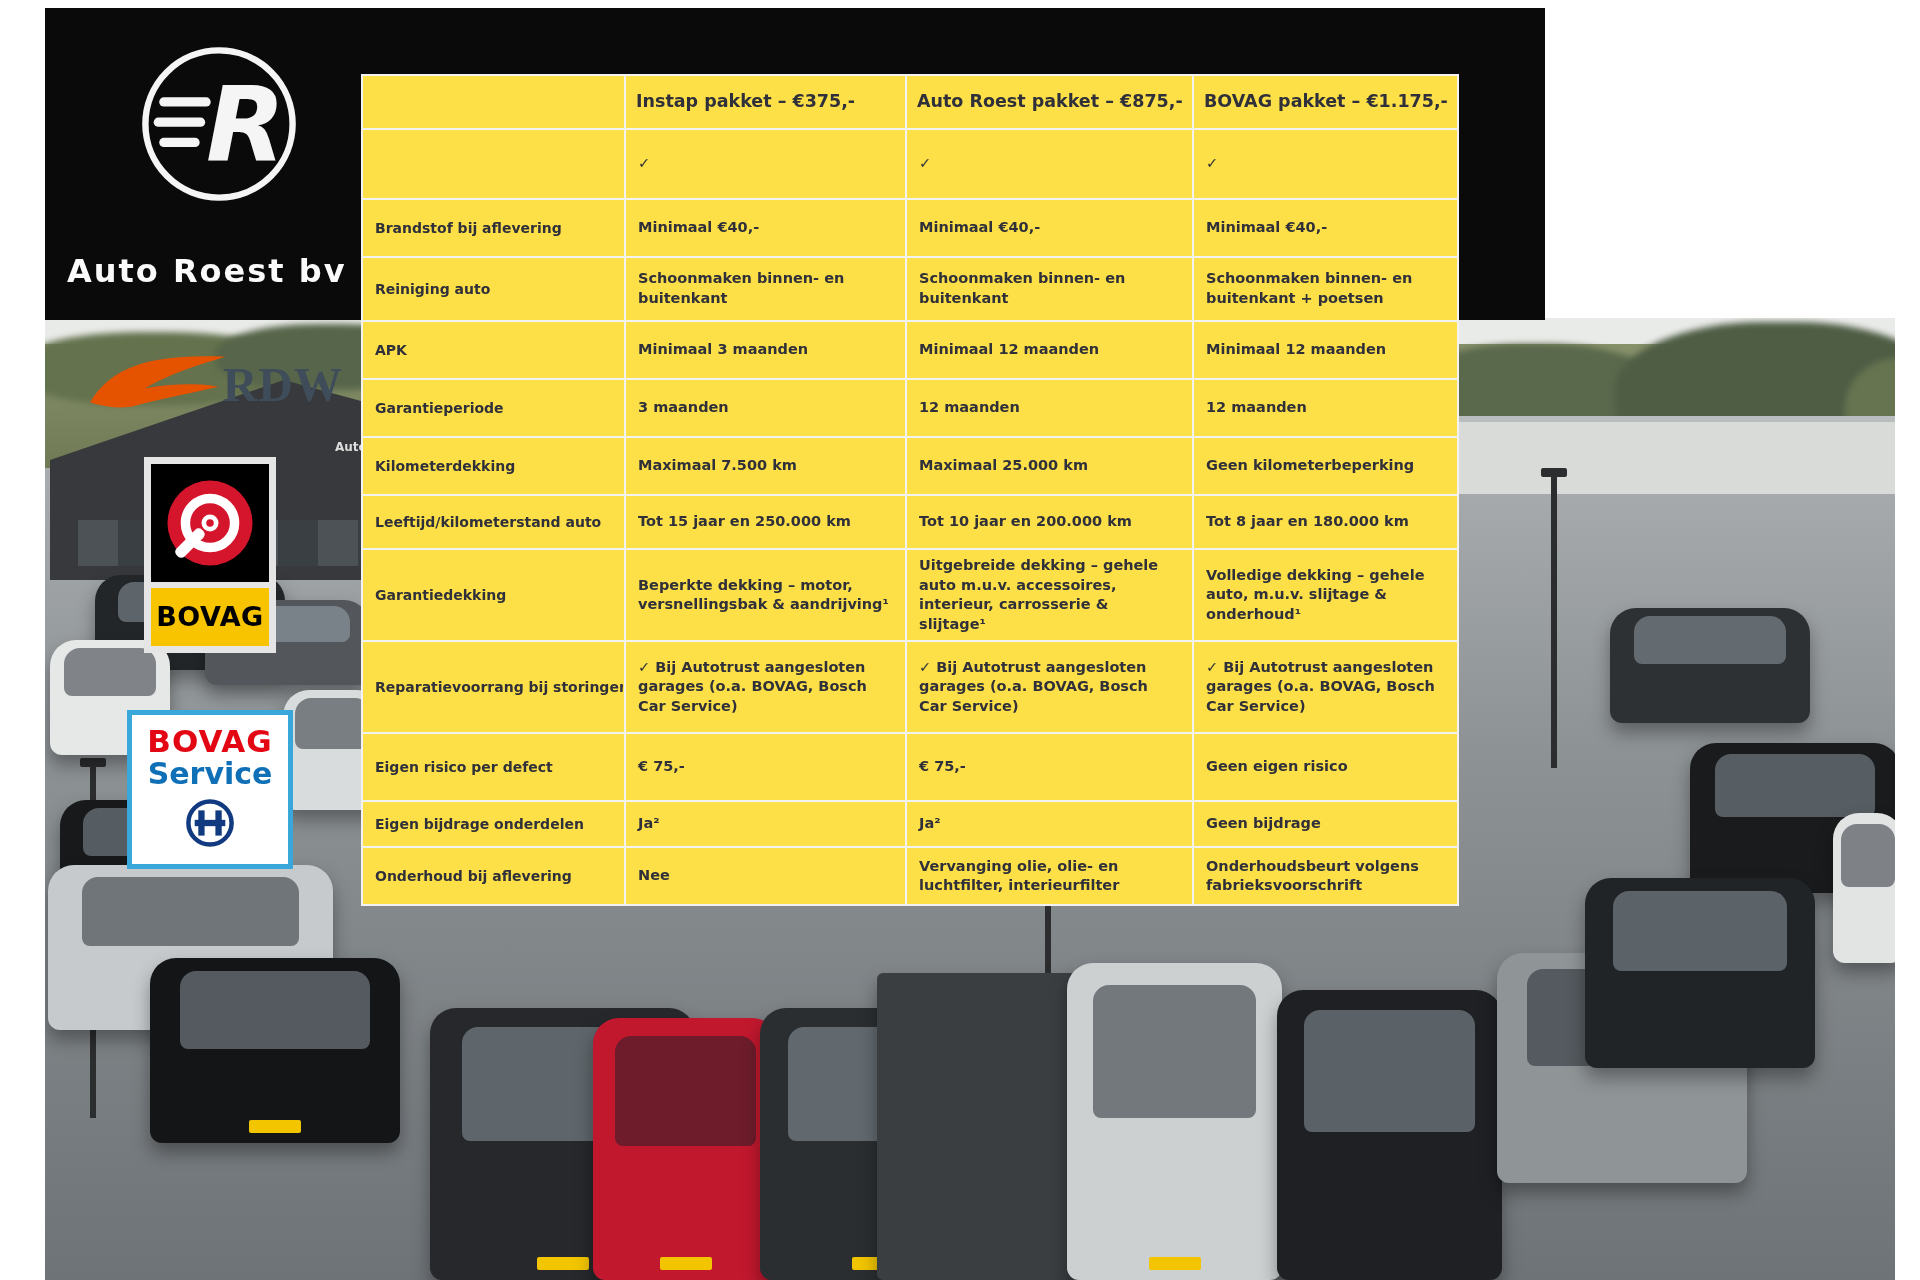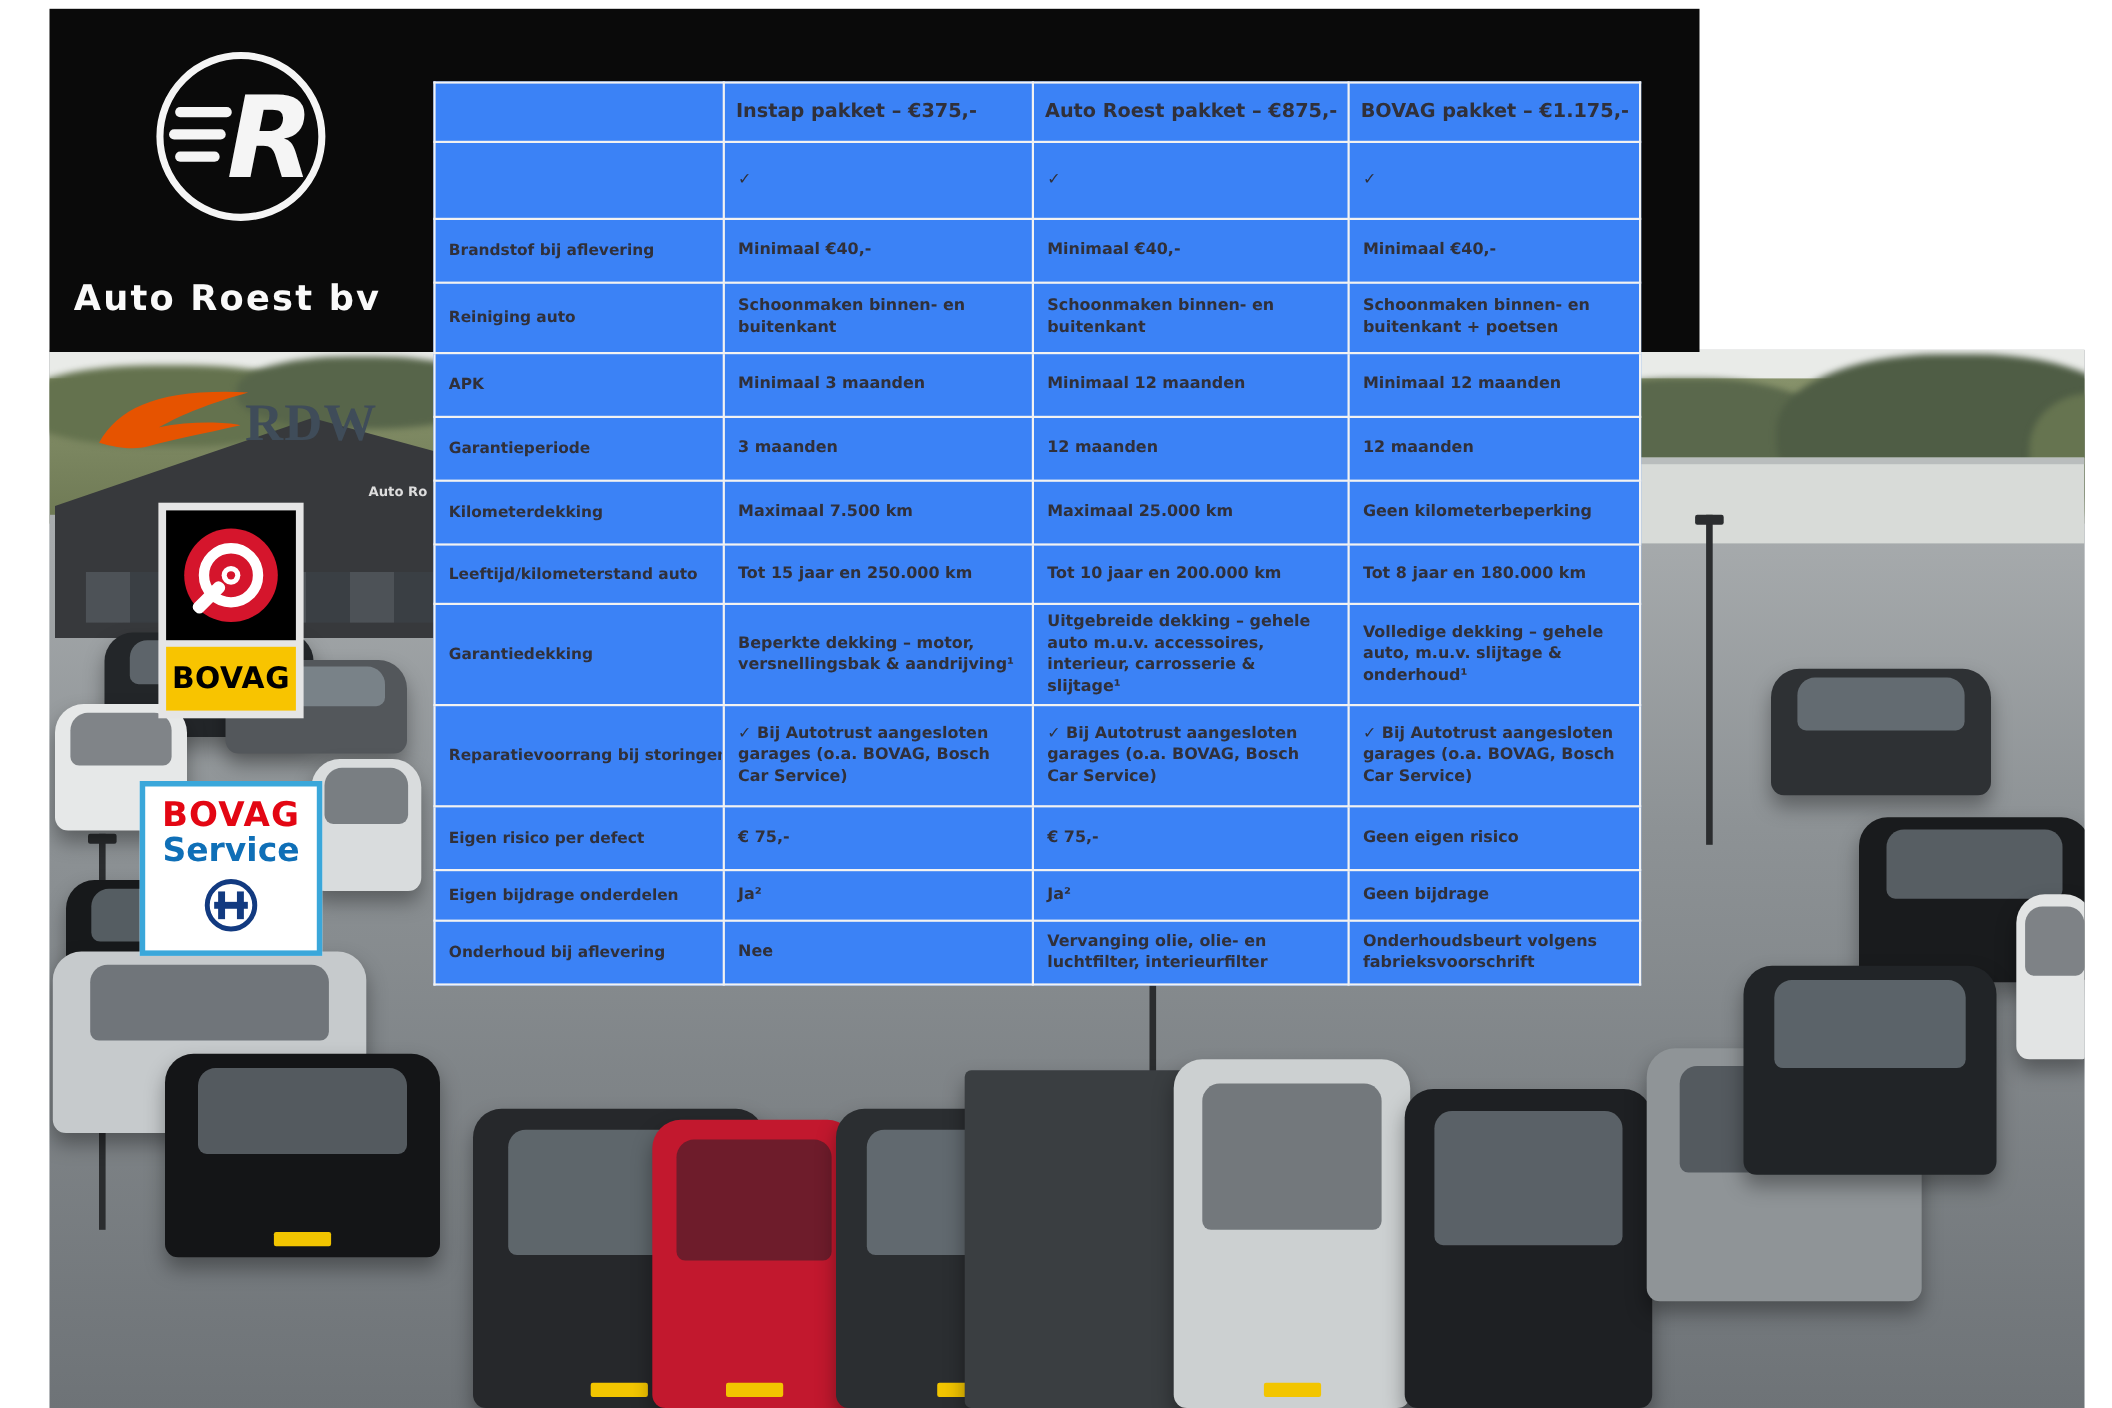--- a/index.html
+++ b/index.html
@@ -41,22 +41,22 @@
   .bovag .emblem{width:118px;height:118px;background:#000;display:flex;align-items:center;justify-content:center;}
   .bovag .name{margin-top:6px;height:58px;line-height:58px;background:#f8c400;color:#000;text-align:center;
                font-size:27px;font-weight:800;letter-spacing:.5px;}
   .bosch{position:absolute;left:127px;top:710px;width:166px;background:#fff;border:5px solid #3aa7da;
          box-sizing:border-box;text-align:center;padding:8px 0 10px;z-index:2;}
   .bosch .word{color:#e30613;font-weight:800;font-size:31px;letter-spacing:1px;}
   .bosch .svc{color:#0f6fb7;font-weight:700;font-size:30px;margin-top:-3px;}
   .bosch svg{margin-top:5px;}
 
   
-  table.pkg{position:absolute;left:394px;top:74px;width:1096px;border-collapse:collapse;
-            table-layout:fixed;background:#3b82f6;z-index:3;}
+  table.pkg{position:absolute;left:361px;top:74px;width:1096px;border-collapse:collapse;
+            table-layout:fixed;background:#fde047;z-index:3;}
   table.pkg th,table.pkg td{border:2px solid #f2f2f2;color:#30303a;text-align:left;vertical-align:middle;
             line-height:1.35;font-weight:700;}
   table.pkg th{font-size:17.5px;padding:6px 10px;white-space:nowrap;overflow:hidden;}
   table.pkg td{font-size:14.5px;padding:6px 12px;}
   table.pkg td.lbl{font-size:14px;white-space:nowrap;overflow:hidden;border-radius:13px;}
 </style>
 </head>
 <body>
 
 <div class="canvas">
@@ -247,21 +247,21 @@
         <td>Beperkte dekking – motor, versnellingsbak &amp; aandrijving¹</td>
         <td>Uitgebreide dekking – gehele auto m.u.v. accessoires, interieur, carrosserie &amp; slijtage¹</td>
         <td>Volledige dekking – gehele auto, m.u.v. slijtage &amp; onderhoud¹</td>
       </tr>
       <tr style="height:92px">
         <td class="lbl">Reparatievoorrang bij storingen</td>
         <td>✓ Bij Autotrust aangesloten garages (o.a. BOVAG, Bosch Car Service)</td>
         <td>✓ Bij Autotrust aangesloten garages (o.a. BOVAG, Bosch Car Service)</td>
         <td>✓ Bij Autotrust aangesloten garages (o.a. BOVAG, Bosch Car Service)</td>
       </tr>
-      <tr style="height:58px">
+      <tr style="height:68px">
         <td class="lbl">Eigen risico per defect</td>
         <td>€ 75,-</td>
         <td>€ 75,-</td>
         <td>Geen eigen risico</td>
       </tr>
       <tr style="height:46px">
         <td class="lbl">Eigen bijdrage onderdelen</td>
         <td>Ja²</td>
         <td>Ja²</td>
         <td>Geen bijdrage</td>

